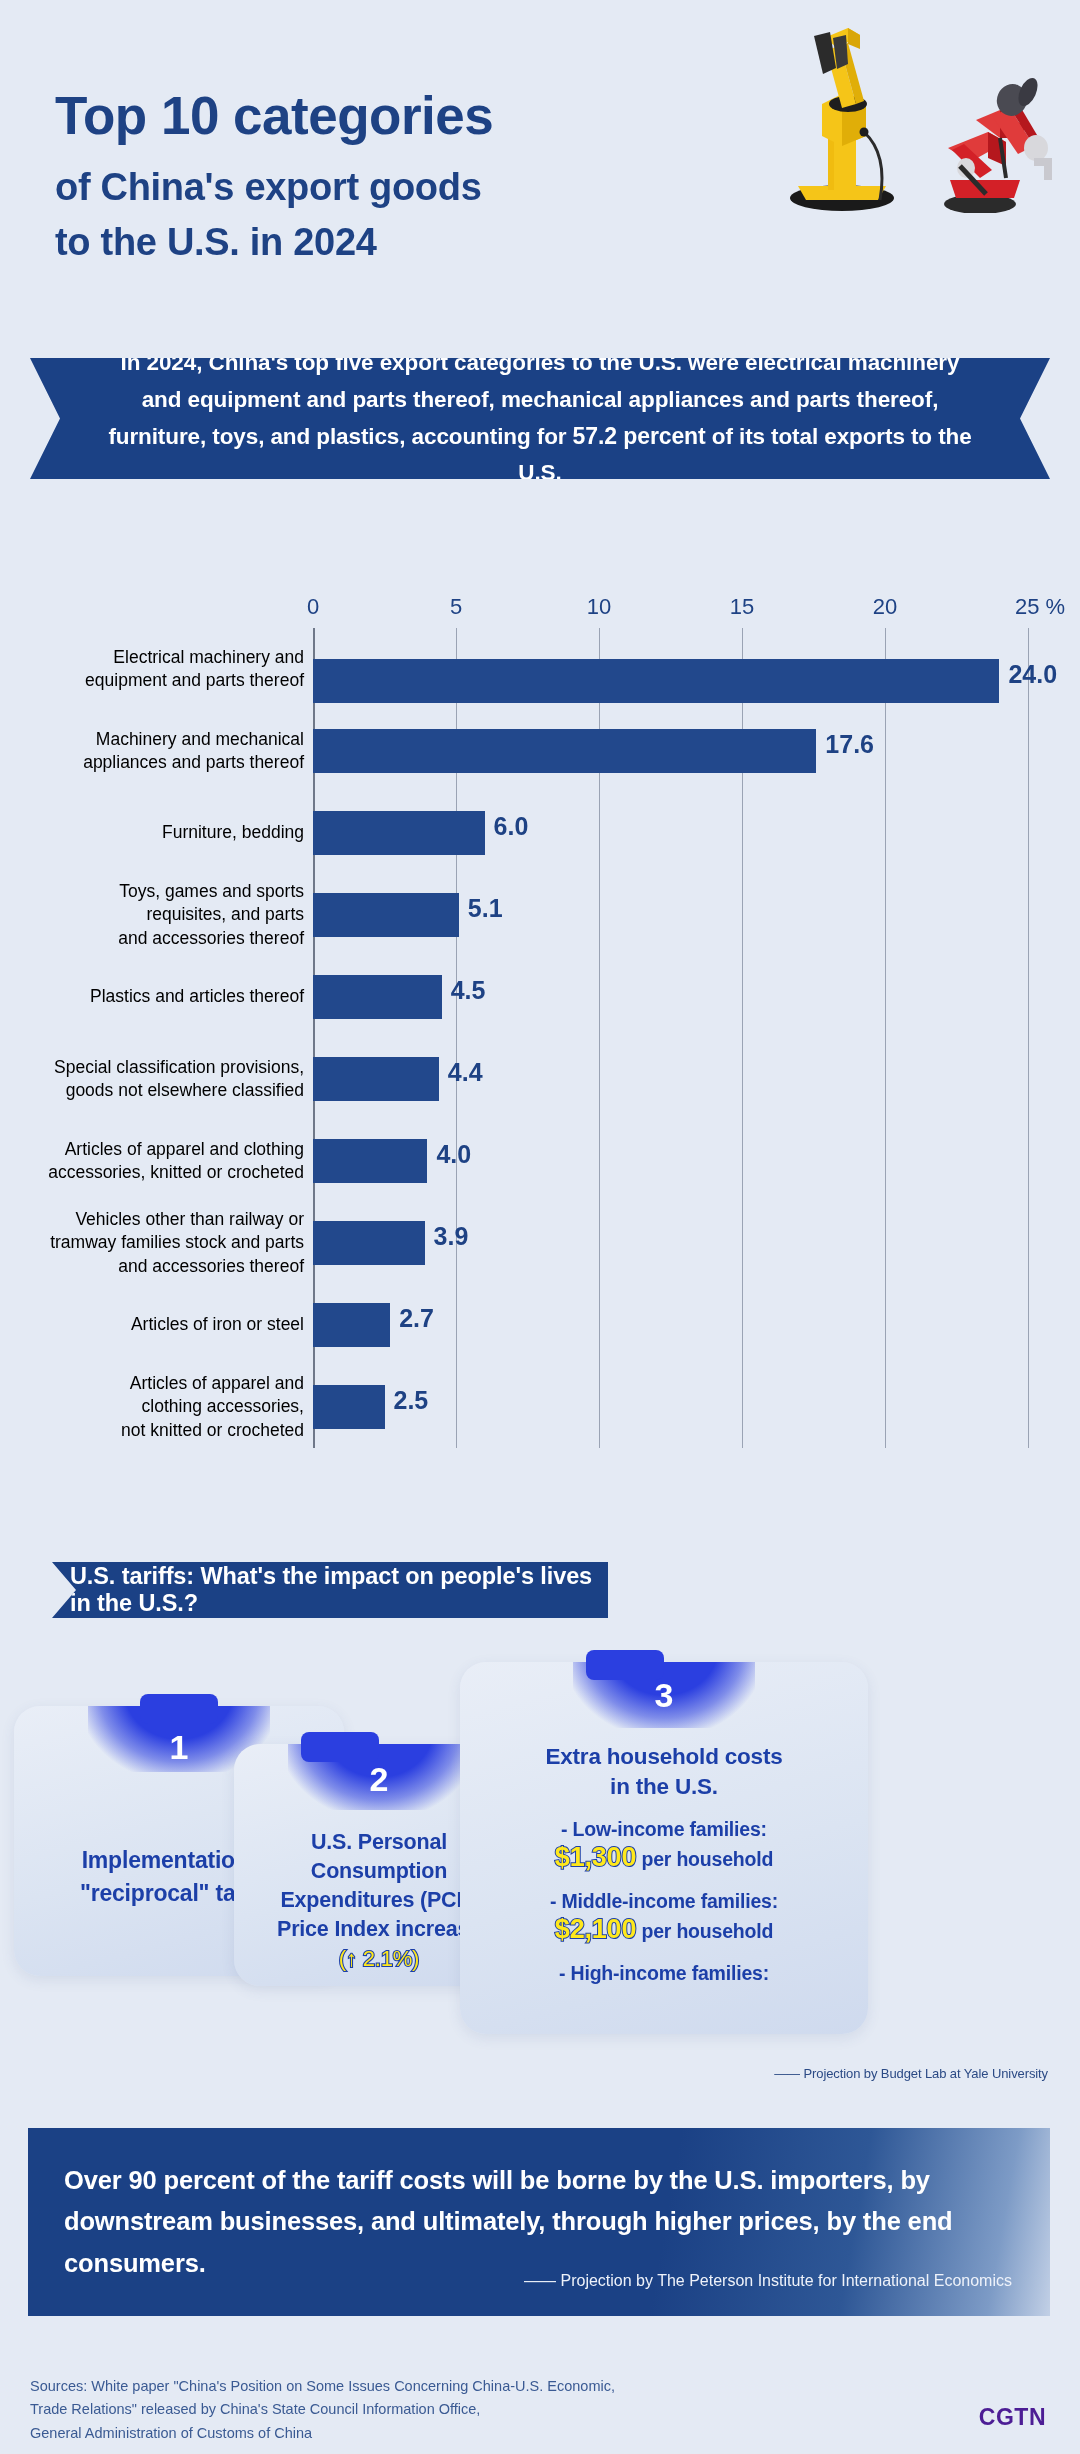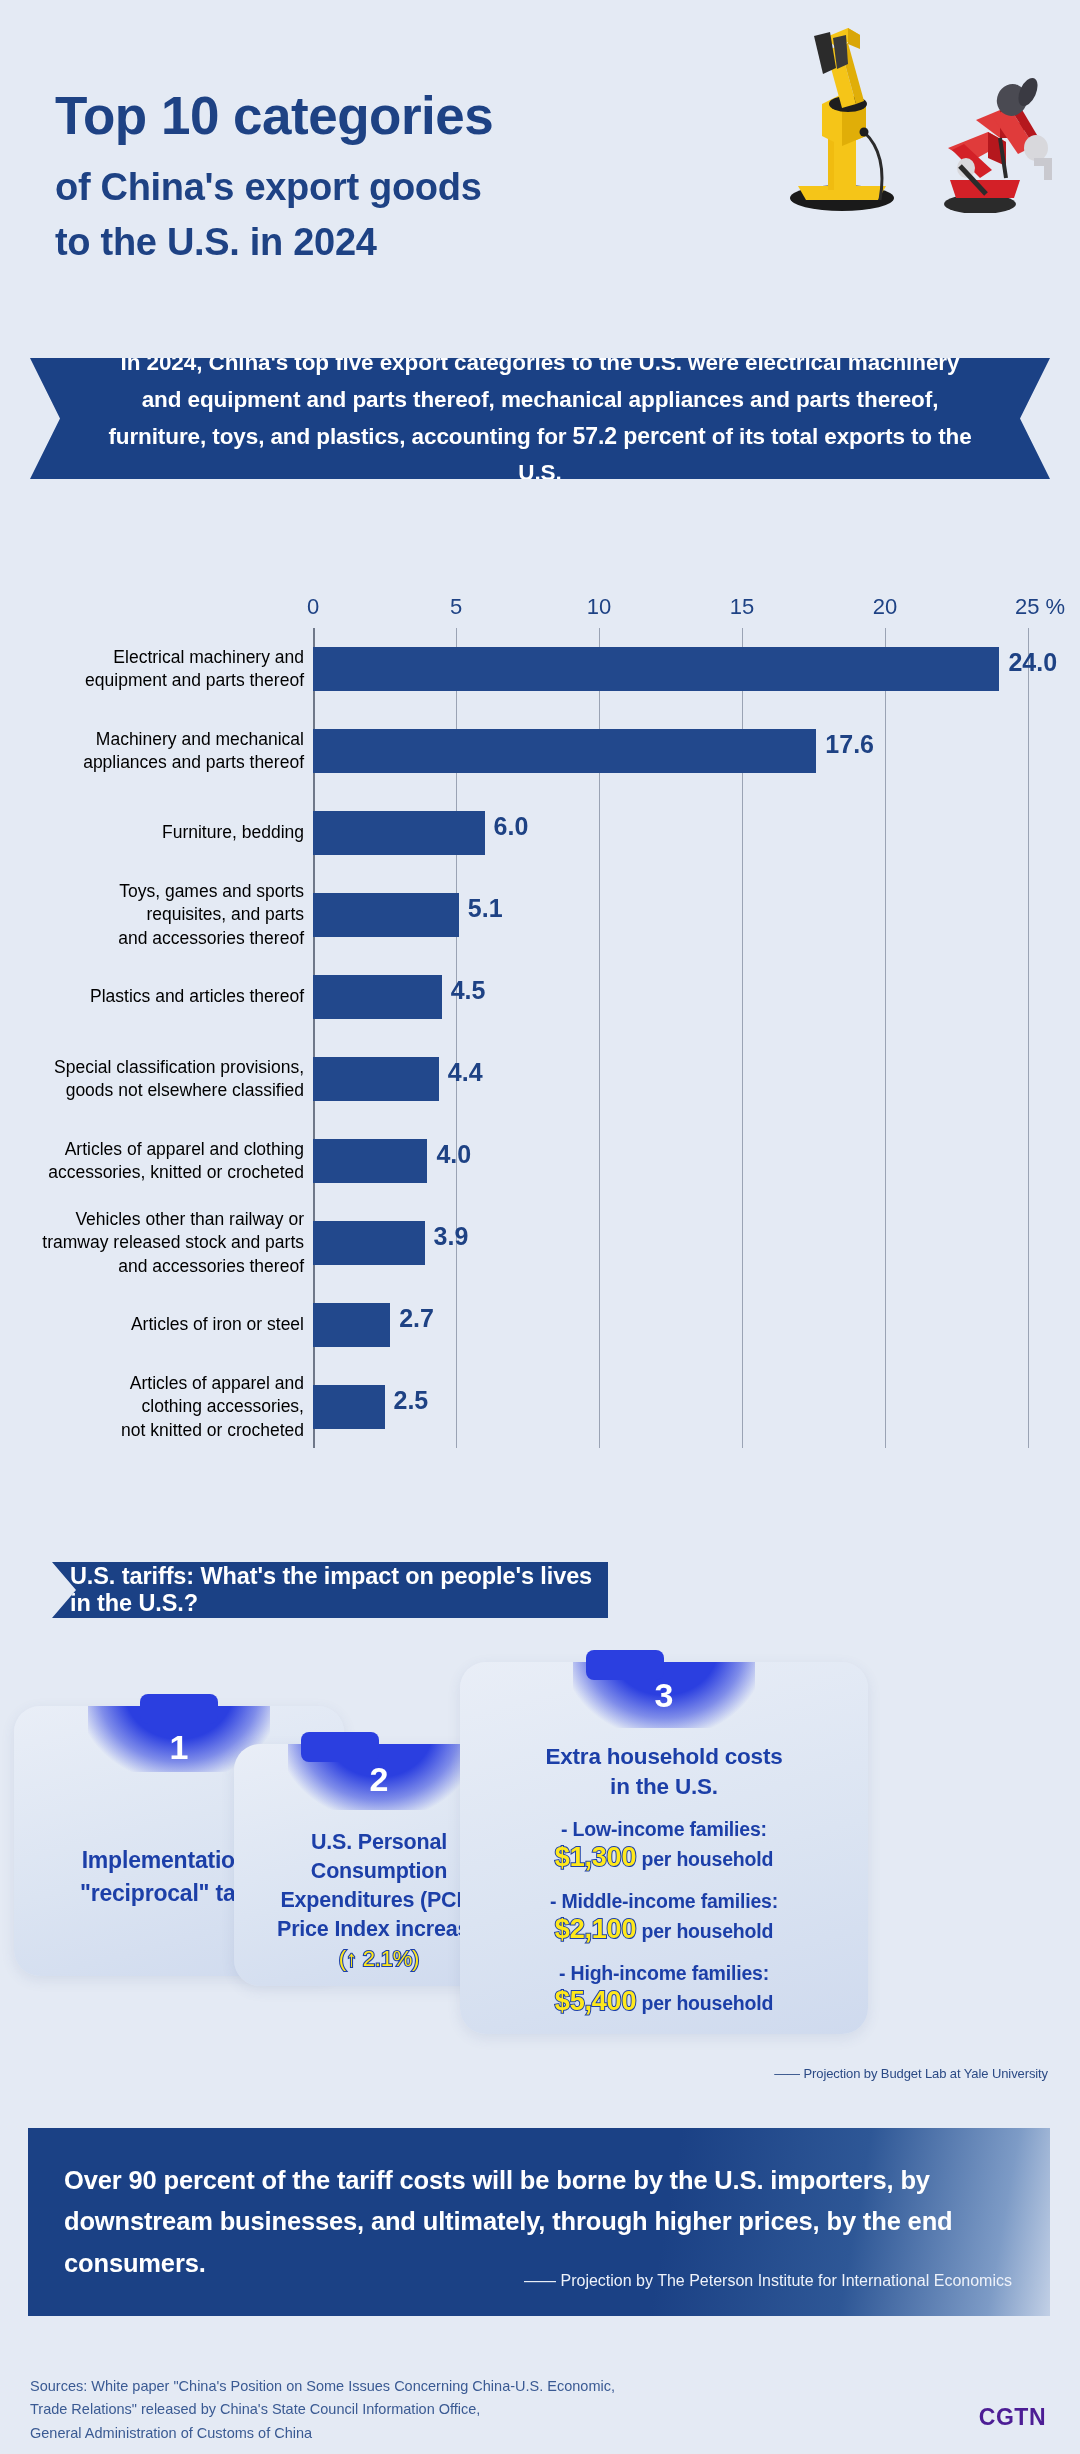--- a/index.html
+++ b/index.html
@@ -221,21 +221,21 @@
         <div class="axis-tick" style="left: 885px;">20</div>
         <div class="axis-tick" style="left: 1040px;">25 %</div>
       </div>
     <div class="plot" id="plot">
         <div class="gridline axis0" style="left: 0px;"></div>
         <div class="gridline" style="left: 143px;"></div>
         <div class="gridline" style="left: 286px;"></div>
         <div class="gridline" style="left: 429px;"></div>
         <div class="gridline" style="left: 572px;"></div>
         <div class="gridline" style="left: 715px;"></div>
-        <div class="bar-row" style="top: 0px;">
+        <div class="bar-row" style="top: 12px;">
           <div class="bar" style="width: 686.4px; background: rgb(34, 72, 140);"></div>
           <div class="bar-val" style="left: 695.4px;">24.0</div>
         </div>
         <div class="bar-row" style="top: 82px;">
           <div class="bar" style="width: 503.36px; background: rgb(34, 72, 140);"></div>
           <div class="bar-val" style="left: 512.36px;">17.6</div>
         </div>
         <div class="bar-row" style="top: 164px;">
           <div class="bar" style="width: 171.6px; background: rgb(34, 72, 140);"></div>
           <div class="bar-val" style="left: 180.6px;">6.0</div>
@@ -292,21 +292,21 @@
         <div class="cat-wrap" style="top: 448px; left: 8px; height: 46.6px; margin-top: 17.7px;">
           <div>Special classification provisions,</div>
           <div>goods not elsewhere classified</div>
         </div>
         <div class="cat-wrap" style="top: 530px; left: 8px; height: 46.6px; margin-top: 17.7px;">
           <div>Articles of apparel and clothing</div>
           <div>accessories, knitted or crocheted</div>
         </div>
         <div class="cat-wrap" style="top: 612px; left: 8px; height: 69.9px; margin-top: 6.05px;">
           <div>Vehicles other than railway or</div>
-          <div>tramway released stock and parts</div>
+          <div>tramway families stock and parts</div>
           <div>and accessories thereof</div>
         </div>
         <div class="cat-wrap" style="top: 694px; left: 8px; height: 23.3px; margin-top: 29.35px;">
           <div>Articles of iron or steel</div>
         </div>
         <div class="cat-wrap" style="top: 776px; left: 8px; height: 69.9px; margin-top: 6.05px;">
           <div>Articles of apparel and</div>
           <div>clothing accessories,</div>
           <div>not knitted or crocheted</div>
         </div>
@@ -360,21 +360,20 @@
         <div class="cost-line">
           <div>- Low-income families:</div>
           <div><span class="cost-amt">$1,300</span><span class="cost-suffix"> per household</span></div>
         </div>
         <div class="cost-line">
           <div>- Middle-income families:</div>
           <div><span class="cost-amt">$2,100</span><span class="cost-suffix"> per household</span></div>
         </div>
         <div class="cost-line">
           <div>- High-income families:</div>
-          <div><span class="cost-amt">$5,400</span><span class="cost-suffix"> per household</span></div>
         </div>
       </div>
     </div>
     <div class="card-tab" style="position:absolute; left:625px; top:10px;"></div>
   </div>
 
   <div class="note-yale">—— Projection by Budget Lab at Yale University</div>
 
   <div class="bottom-banner">
     <div class="bb-text">Over 90 percent of the tariff costs will be borne by the U.S. importers, by downstream businesses, and ultimately, through higher prices, by the end consumers.</div>

